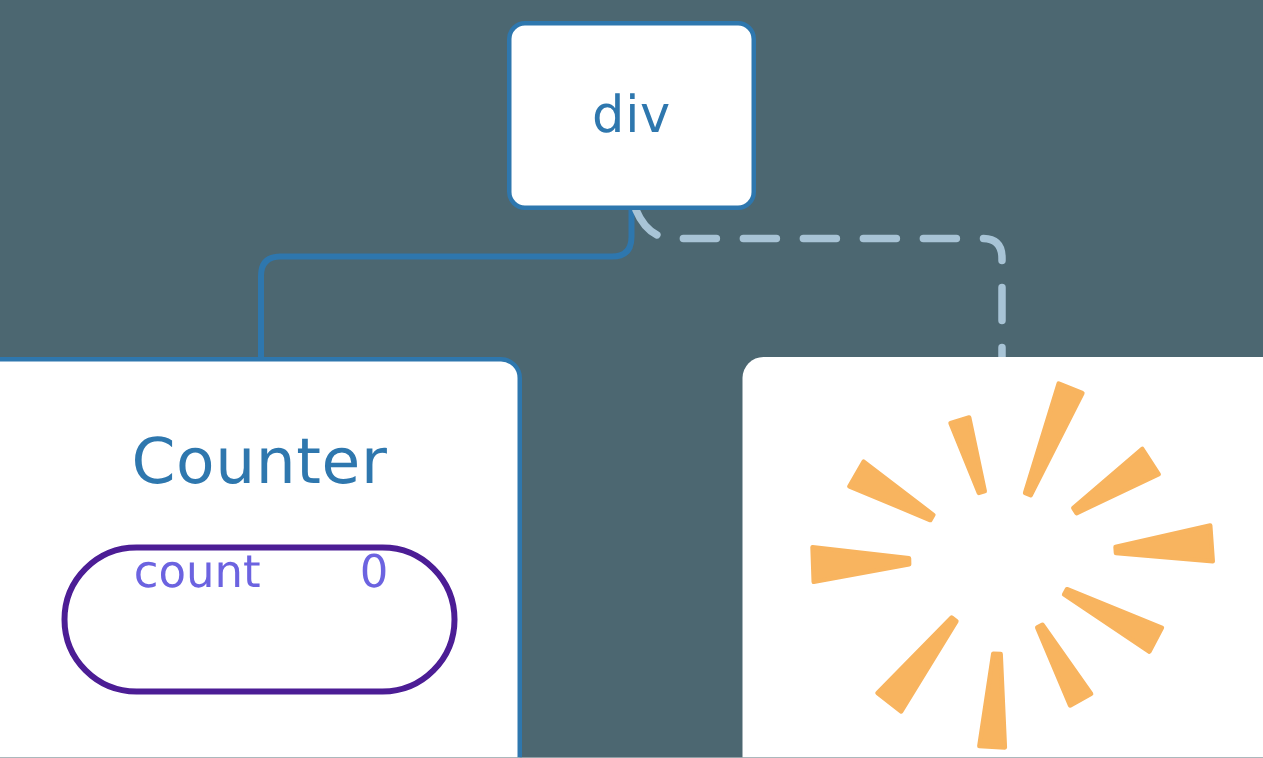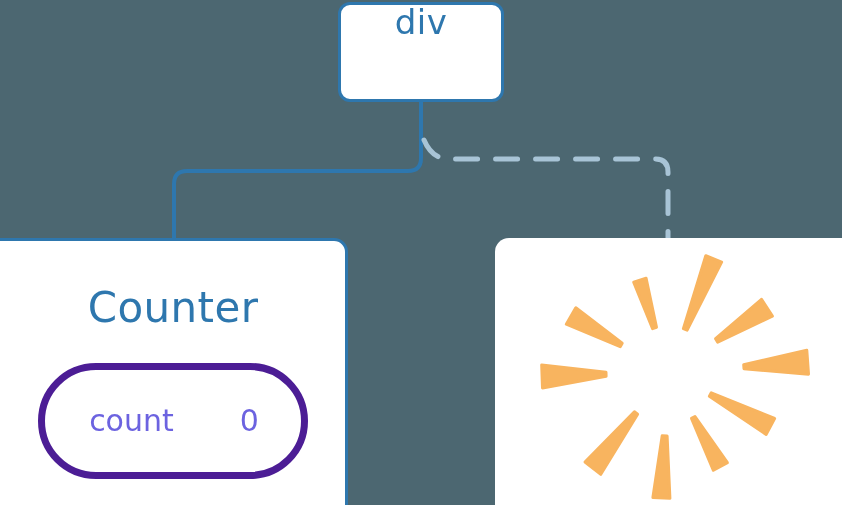--- a/index.html
+++ b/index.html
@@ -35,26 +35,26 @@
     background: #ffffff;
     box-sizing: border-box;
   }
   .node.bordered {
     border: 3px solid #2e77ae;
   }
 
   
   #node-div {
     left: 338px;
-    top: 2px;
+    top: 14px;
     width: 166px;
-    height: 100px;
+    height: 126px;
     border-radius: 12px;
     display: flex;
-    align-items: flex-start;
+    align-items: center;
     justify-content: center;
   }
   #node-div .node-title {
     font-size: 34px;
     color: #2e77ae;
     letter-spacing: 0.5px;
     line-height: 1;
   }
 
   
@@ -74,24 +74,24 @@
     color: #2e77ae;
     line-height: 1;
     margin-left: 12px;
     letter-spacing: 0.4px;
   }
 
   
   .state-pill {
     margin-top: 34px;
     margin-left: 12px;
-    height: 116px;
+    height: 100px;
     display: flex;
-    align-items: center;
-    border: 7px solid #4c1d95;
+    align-items: flex-start;
+    border: 4px solid #4c1d95;
     border-radius: 999px;
     box-sizing: border-box;
     background: transparent;
   }
   .state-pill .pill-key {
     display: flex;
     align-items: center;
     justify-content: center;
     padding: 0 34px 0 44px;
     font-size: 30px;

